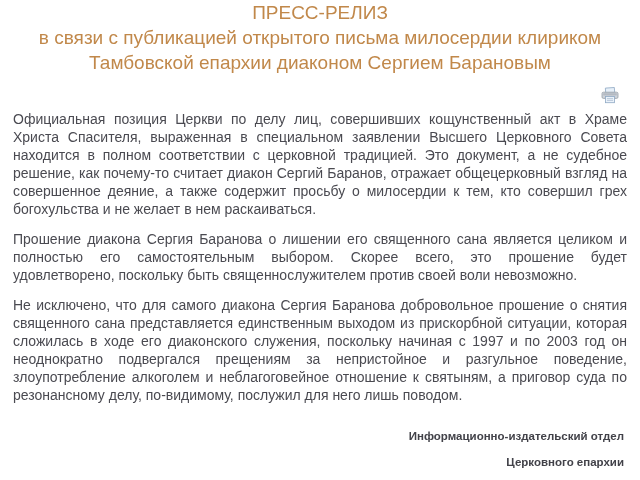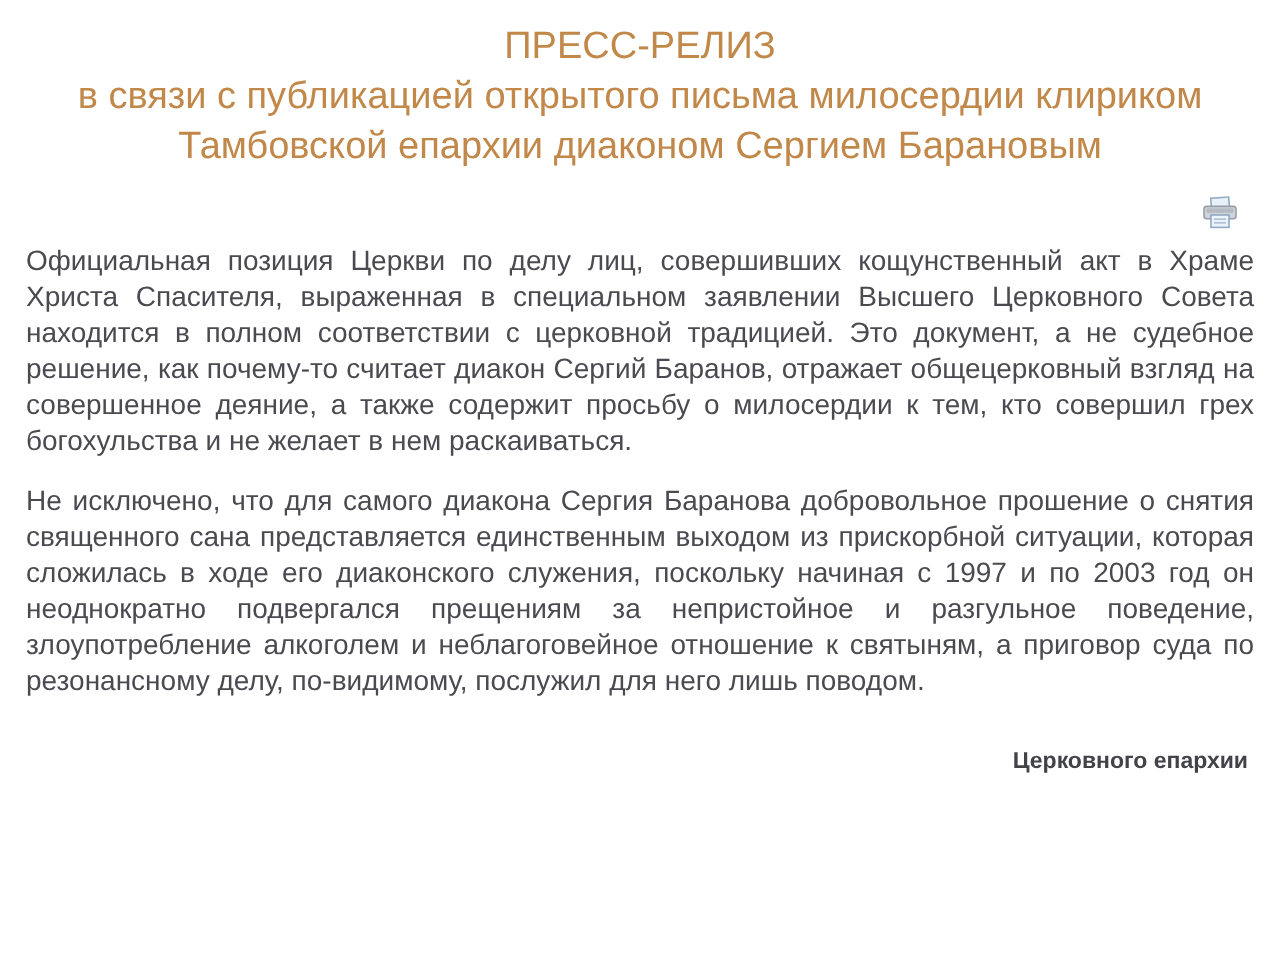--- a/index.html
+++ b/index.html
@@ -6,21 +6,20 @@
   html, body { background: #ffffff; }
   .page {
     position: relative;
     width: 640px;
     height: 480px;
     background: #ffffff;
     font-family: "Liberation Sans", "DejaVu Sans", sans-serif;
     overflow: hidden;
   }
   .title-block {
-    padding-top: 11px;
     text-align: center;
     color: #c1884a;
     font-size: 19px;
     line-height: 25px;
     font-weight: 400;
   }
   .date-bar {
     margin: 4px 18px 0 7px;
     background: #f1f1ef;
     height: 21px;
@@ -93,20 +92,22 @@
           <rect x="4.5" y="9.5" width="9" height="6.2" fill="#eaf2fa" stroke="#8fa9c4" stroke-width="0.8"></rect>
           <line x1="6" y1="11.6" x2="12" y2="11.6" stroke="#aebfd2" stroke-width="0.8"></line>
           <line x1="6" y1="13.4" x2="12" y2="13.4" stroke="#aebfd2" stroke-width="0.8"></line>
         </svg>
       </span>
     </button>
   </div>
 
   <div class="article">
     <p>Официальная позиция Церкви по делу лиц, совершивших кощунственный акт в Храме Христа Спасителя, выраженная в специальном заявлении Высшего Церковного Совета находится в полном соответствии с церковной традицией. Это документ, а не судебное решение, как почему-то считает диакон Сергий Баранов, отражает общецерковный взгляд на совершенное деяние, а также содержит просьбу о милосердии к тем, кто совершил грех богохульства и не желает в нем раскаиваться.</p>
+    <p>Прошение диакона Сергия Баранова о лишении его священного сана является целиком и полностью его самостоятельным выбором. Скорее всего, это прошение будет удовлетворено, поскольку быть священнослужителем против своей воли невозможно.</p>
     <p>Не исключено, что для самого диакона Сергия Баранова добровольное прошение о снятия священного сана представляется единственным выходом из прискорбной ситуации, которая сложилась в ходе его диаконского служения, поскольку начиная с 1997 и по 2003 год он неоднократно подвергался прещениям за непристойное и разгульное поведение, злоупотребление алкоголем и неблагоговейное отношение к святыням, а приговор суда по резонансному делу, по-видимому, послужил для него лишь поводом.</p>
   </div>
 
   <div class="signature">
+    <div class="sig-line">Информационно-издательский отдел</div>
     <div class="sig-line">Церковного епархии</div>
   </div>
 
 </div>
 
 </body></html>

